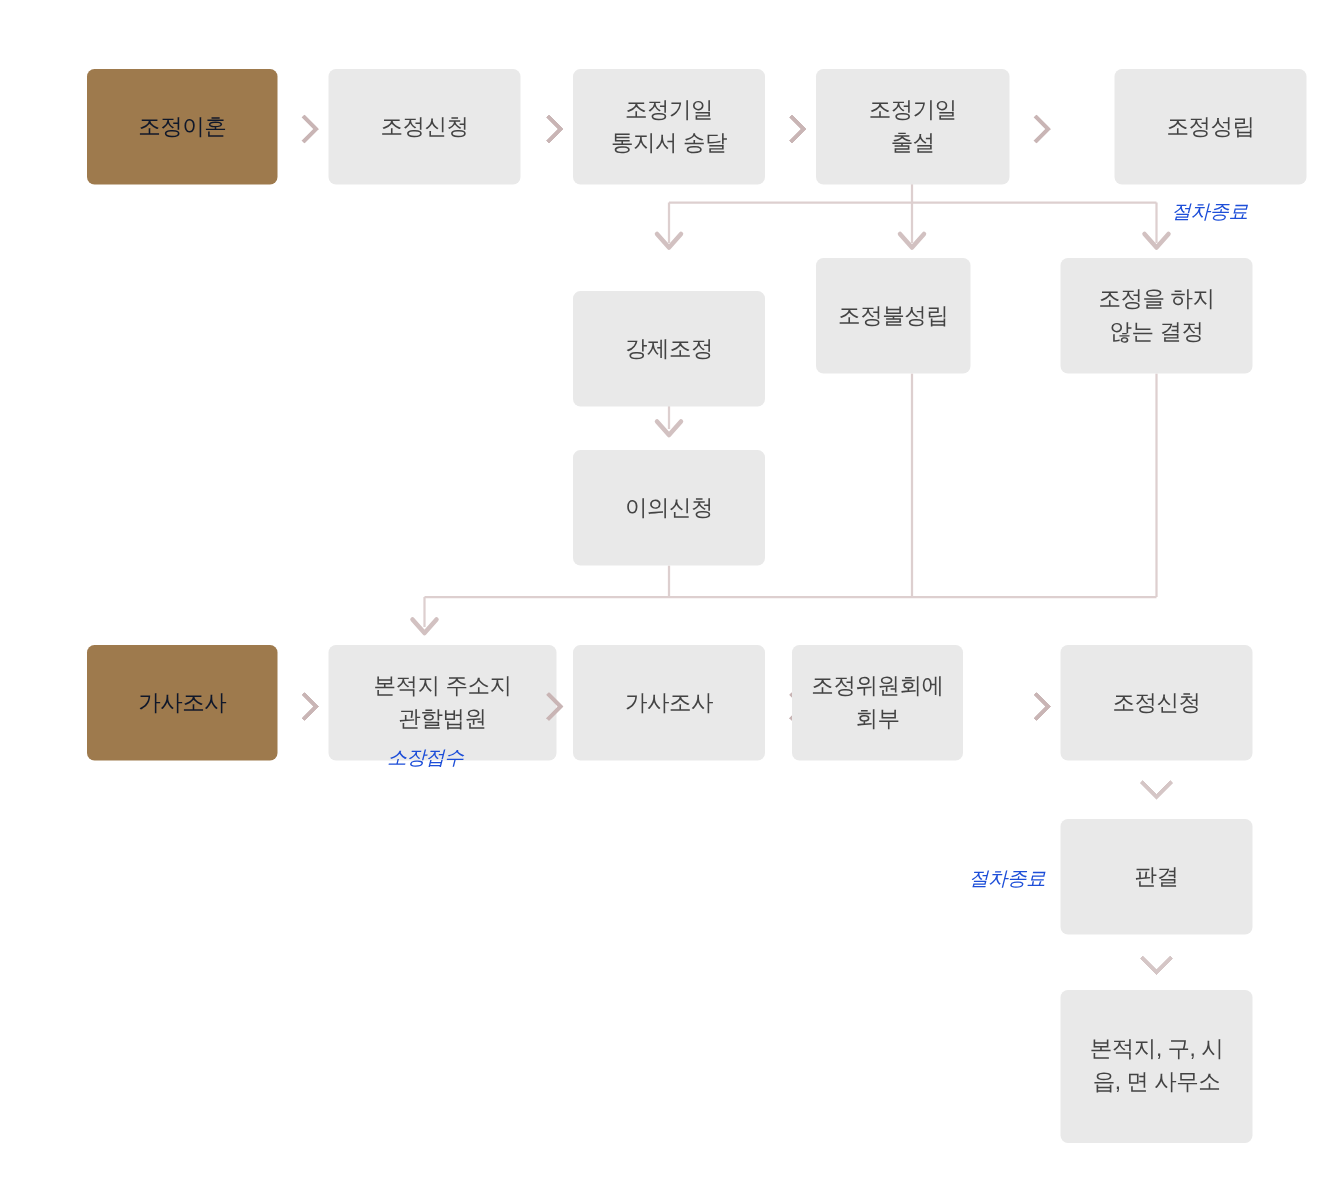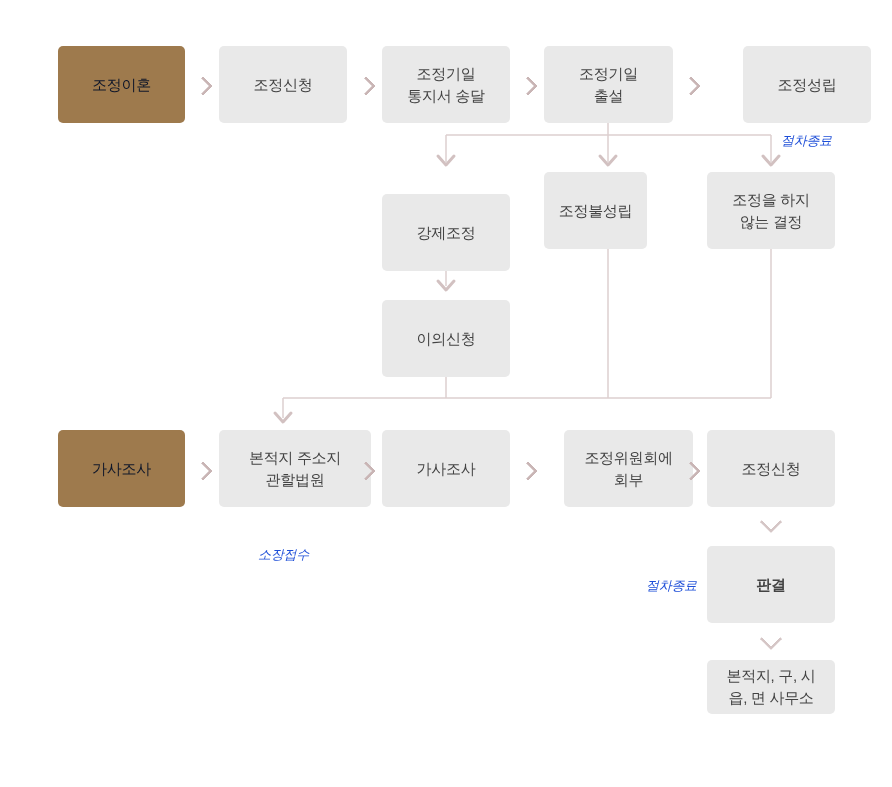--- a/index.html
+++ b/index.html
@@ -129,28 +129,28 @@
 
   <div class="box" style="left:382px; top:300px;">이의신청</div>
 
   <div class="box brown" style="left:58px; top:430px;">가사조사</div>
   <span class="chev chev-right" style="left:196px; top:464px;"></span>
   <div class="box" style="left:219px; top:430px; width:152px;">본적지 주소지
 관할법원</div>
   <span class="chev chev-right" style="left:359px; top:464px;"></span>
   <div class="box" style="left:382px; top:430px;">가사조사</div>
   <span class="chev chev-right" style="left:521px; top:464px;"></span>
-  <div class="box" style="left:564px; top:430px; width:129px;">조정위원회에
+  <div class="box" style="left:528px; top:430px; width:114px;">조정위원회에
 회부</div>
   <span class="chev chev-right" style="left:684px; top:464px;"></span>
   <div class="box" style="left:707px; top:430px;">조정신청</div>
 
-  <div class="annotation centered" style="left:219px; top:546px;text-align:center;">소장접수</div>
+  <div class="annotation centered" style="left:219px; top:496px;text-align:center;">소장접수</div>
 
   <span class="chev chev-down" style="left:763px; top:514px;"></span>
   <div class="annotation" style="left:646px; top:577px;">절차종료</div>
-  <div class="box" style="left:707px; top:546px;font-weight:bold;">판결</div>
+  <div class="box" style="left:707px; top:546px;">판결</div>
 
   <span class="chev chev-down" style="left:763px; top:631px;"></span>
-  <div class="box" style="left:707px; top:660px; height:54px;">본적지, 구, 시
+  <div class="box" style="left:707px; top:660px; height:102px;">본적지, 구, 시
 읍, 면 사무소</div>
 
 </div>
 
 </body></html>

